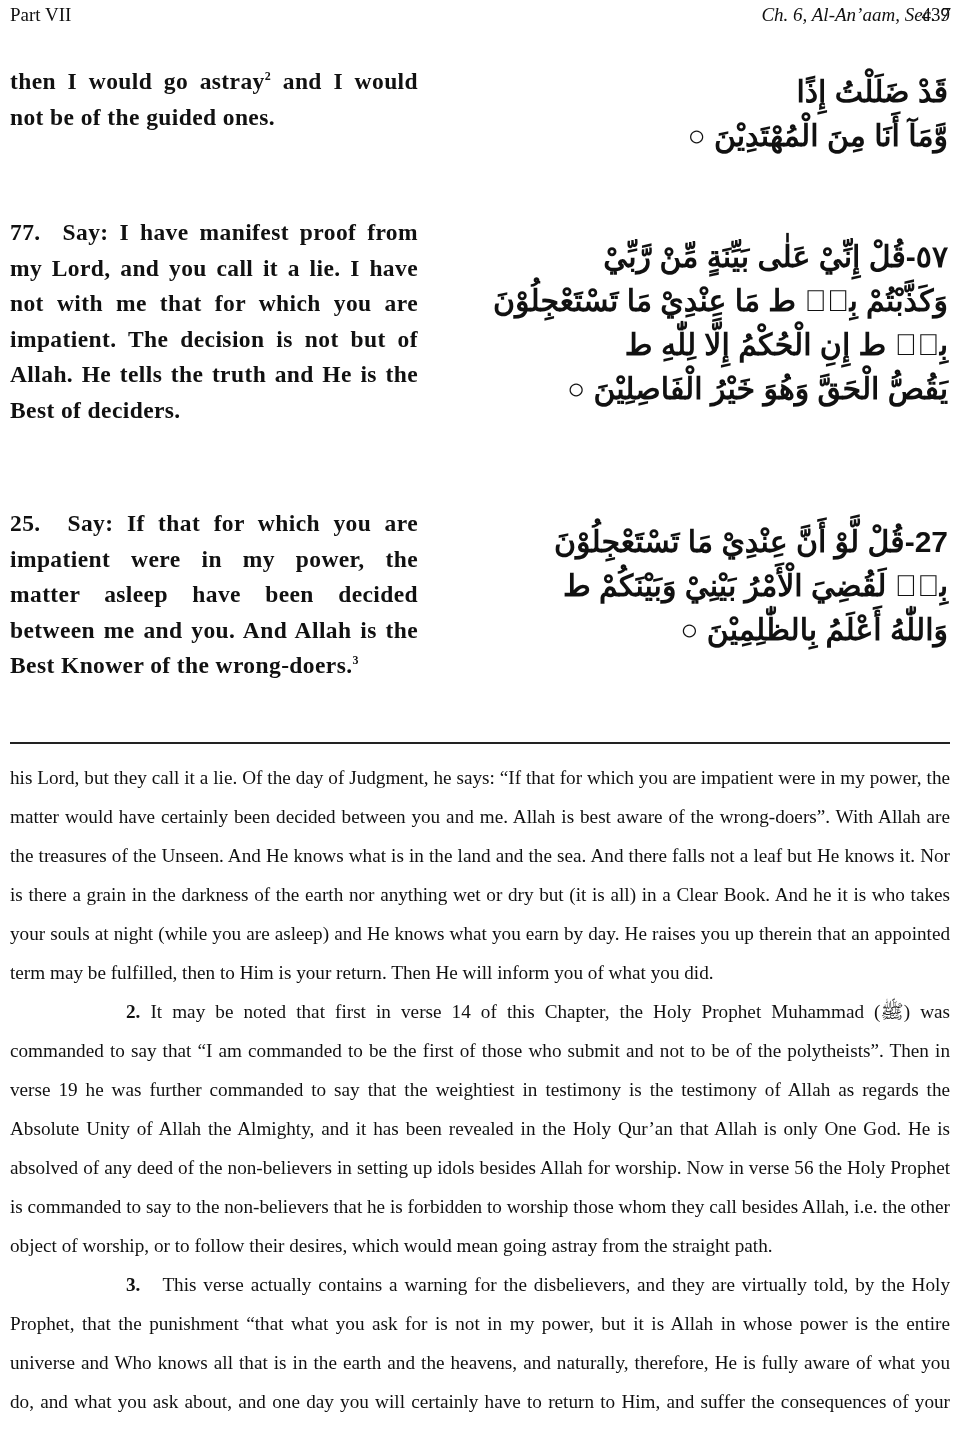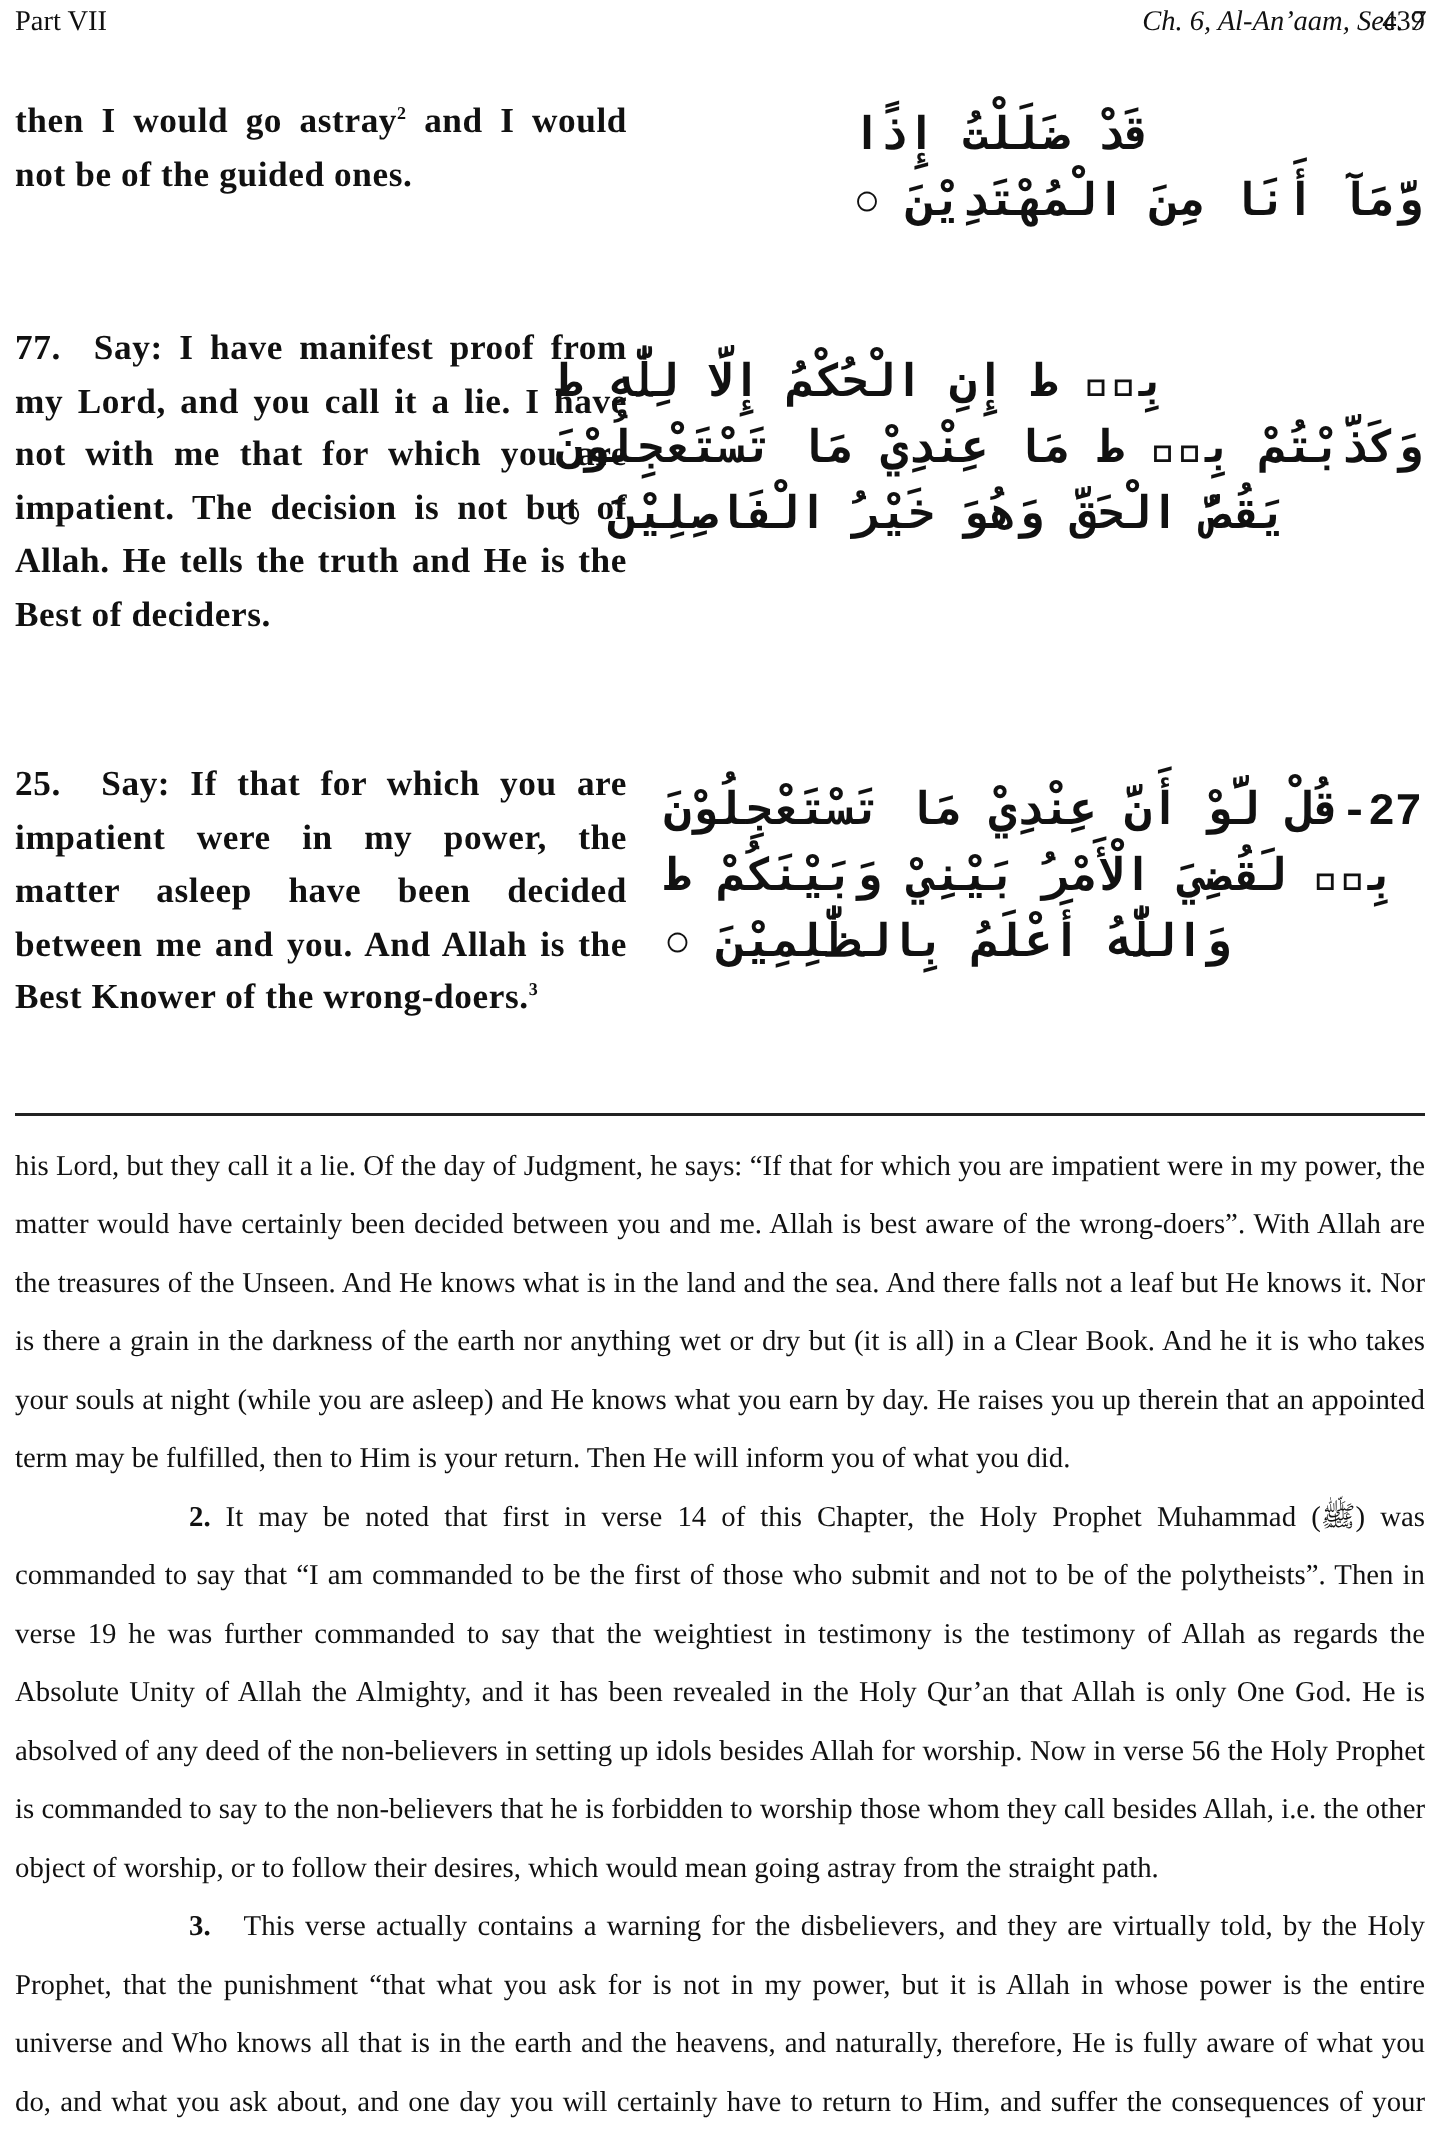--- a/index.html
+++ b/index.html
@@ -5,21 +5,21 @@
   html, body { margin: 0; padding: 0; background: #ffffff; }
   body { width: 960px; height: 1430px; position: relative; overflow: hidden; color: #111; }
   .header { position: absolute; top: 4px; left: 10px; right: 10px; height: 34px; font-family: "Liberation Serif", serif; font-size: 19px; }
   .header .part { position: absolute; left: 0; top: 0; }
   .header .chapter { position: absolute; left: 0; right: 0; text-align: right; top: 0; font-style: italic; }
   .header .pagenum { position: absolute; right: 0; top: 0; }
 
   .verse-block { position: absolute; left: 10px; width: 950px; }
   .en { position: absolute; left: 0; width: 408px; font-family: "Liberation Serif", serif; font-weight: bold; font-size: 23.5px; line-height: 35.5px; text-align: justify; text-align-last: left; letter-spacing: 0.4px; }
   .en sup { font-size: 12px; line-height: 0; }
-  .ar { position: absolute; right: 12px; direction: rtl; text-align: left; font-family: Liberation Mono, monospace; font-weight: bold; font-size: 30px; line-height: 44px; white-space: nowrap; }
+  .ar { position: absolute; right: 12px; direction: rtl; text-align: right; font-family: Liberation Sans, sans-serif; font-weight: bold; font-size: 30px; line-height: 44px; white-space: nowrap; }
   .ar .line { display: block; }
 
   #vb-56 { top: 64px; }
   #vb-57 { top: 215px; }
   #vb-58 { top: 506px; }
   #vb-56 .ar { top: 6px; }
   #vb-57 .ar { top: 20px; }
   #vb-58 .ar { top: 14px; }
 
   .rule { position: absolute; left: 10px; right: 10px; top: 742px; height: 0; border-top: 2px solid #222; }
@@ -44,22 +44,23 @@
   <div class="en"><span>then I would go astray</span><sup>2</sup><span> and I would not be of the guided ones.</span></div>
   <div class="ar">
     <span class="line">قَدْ ضَلَلْتُ إِذًا</span>
     <span class="line">وَّمَآ أَنَا مِنَ الْمُهْتَدِيْنَ ○</span>
   </div>
 </div>
 
 <div class="verse-block" id="vb-57">
   <div class="en"><span>77.</span>&nbsp;&nbsp;<span>Say: I have manifest proof from my Lord, and you call it a lie. I have not with me that for which you are impatient. The decision is not but of Allah. He tells the truth and He is the Best of deciders.</span></div>
   <div class="ar">
+    <span class="line">٥٧-قُلْ إِنِّيْ عَلٰى بَيِّنَةٍ مِّنْ رَّبِّيْ</span>
+    <span class="line">وَكَذَّبْتُمْ بِهٖ ط مَا عِنْدِيْ مَا تَسْتَعْجِلُوْنَ</span>
     <span class="line">بِهٖ ط إِنِ الْحُكْمُ إِلَّا لِلّٰهِ ط</span>
-    <span class="line">وَكَذَّبْتُمْ بِهٖ ط مَا عِنْدِيْ مَا تَسْتَعْجِلُوْنَ</span>
     <span class="line">يَقُصُّ الْحَقَّ وَهُوَ خَيْرُ الْفَاصِلِيْنَ ○</span>
   </div>
 </div>
 
 <div class="verse-block" id="vb-58">
   <div class="en"><span>25.</span>&nbsp;&nbsp;<span>Say: If that for which you are impatient were in my power, the matter asleep have been decided between me and you. And Allah is the Best Knower of the wrong-doers.</span><sup>3</sup></div>
   <div class="ar">
     <span class="line">27-قُلْ لَّوْ أَنَّ عِنْدِيْ مَا تَسْتَعْجِلُوْنَ</span>
     <span class="line">بِهٖ لَقُضِيَ الْأَمْرُ بَيْنِيْ وَبَيْنَكُمْ ط</span>
     <span class="line">وَاللّٰهُ أَعْلَمُ بِالظّٰلِمِيْنَ ○</span>

